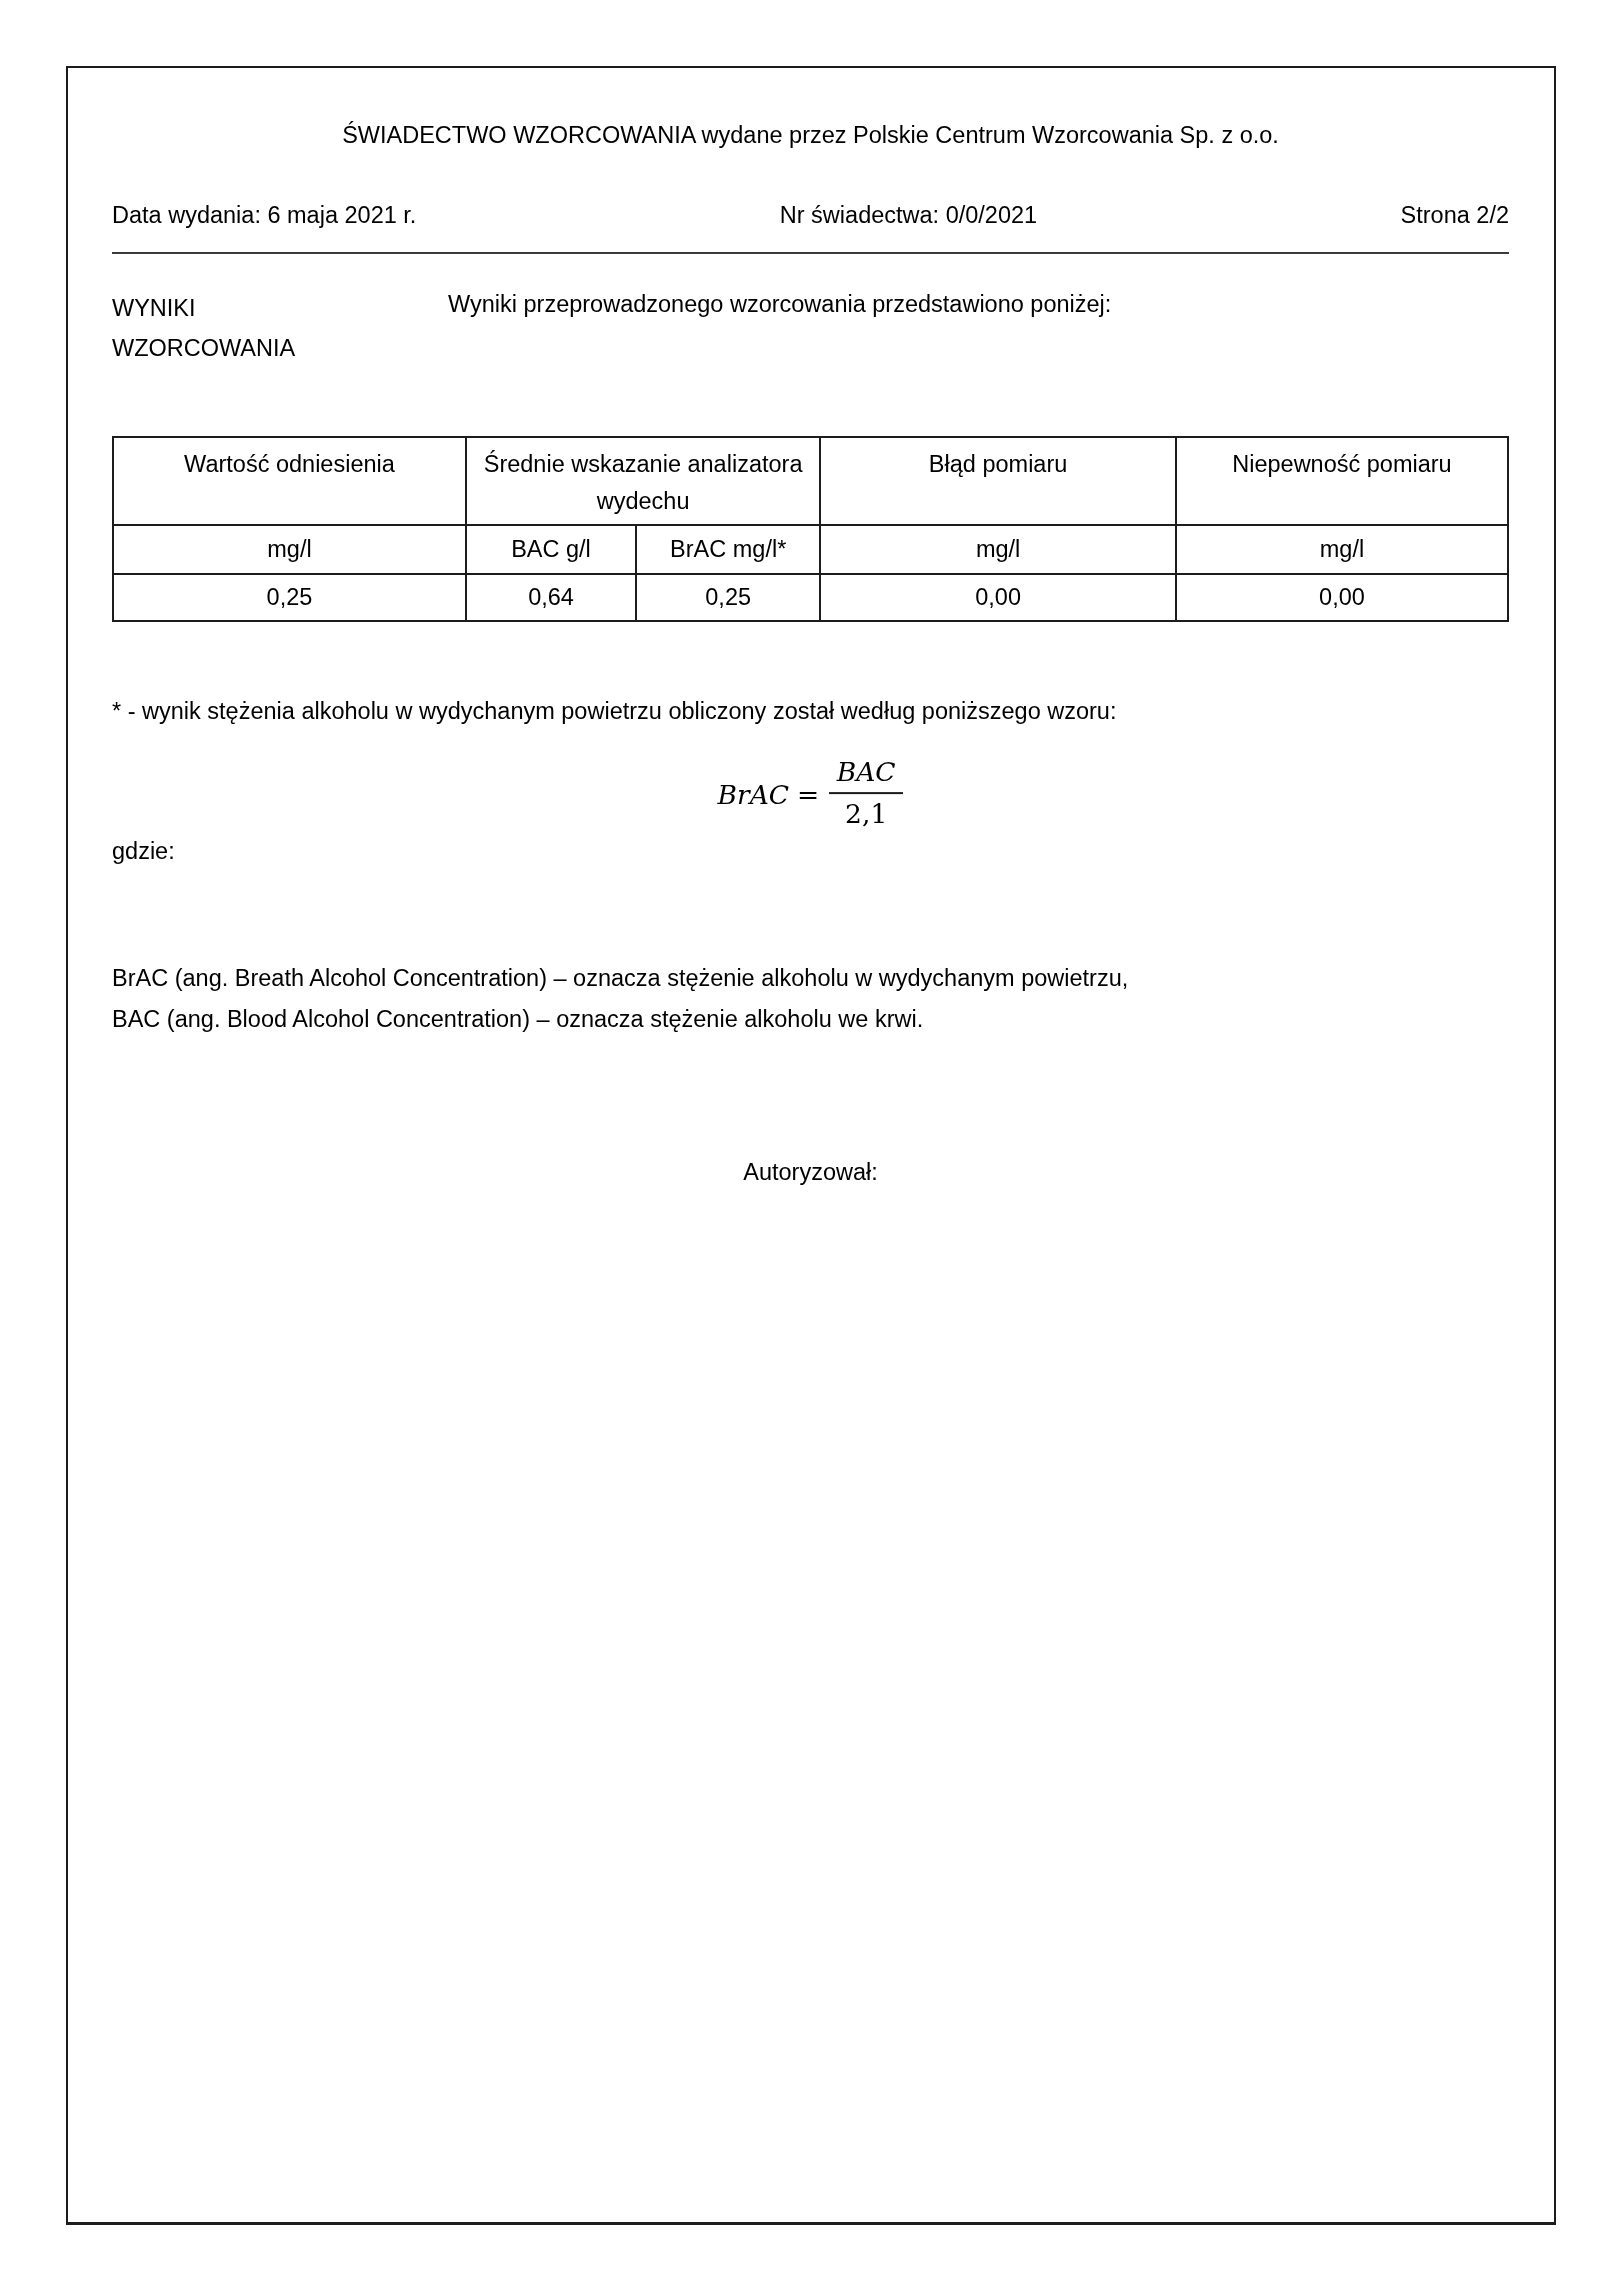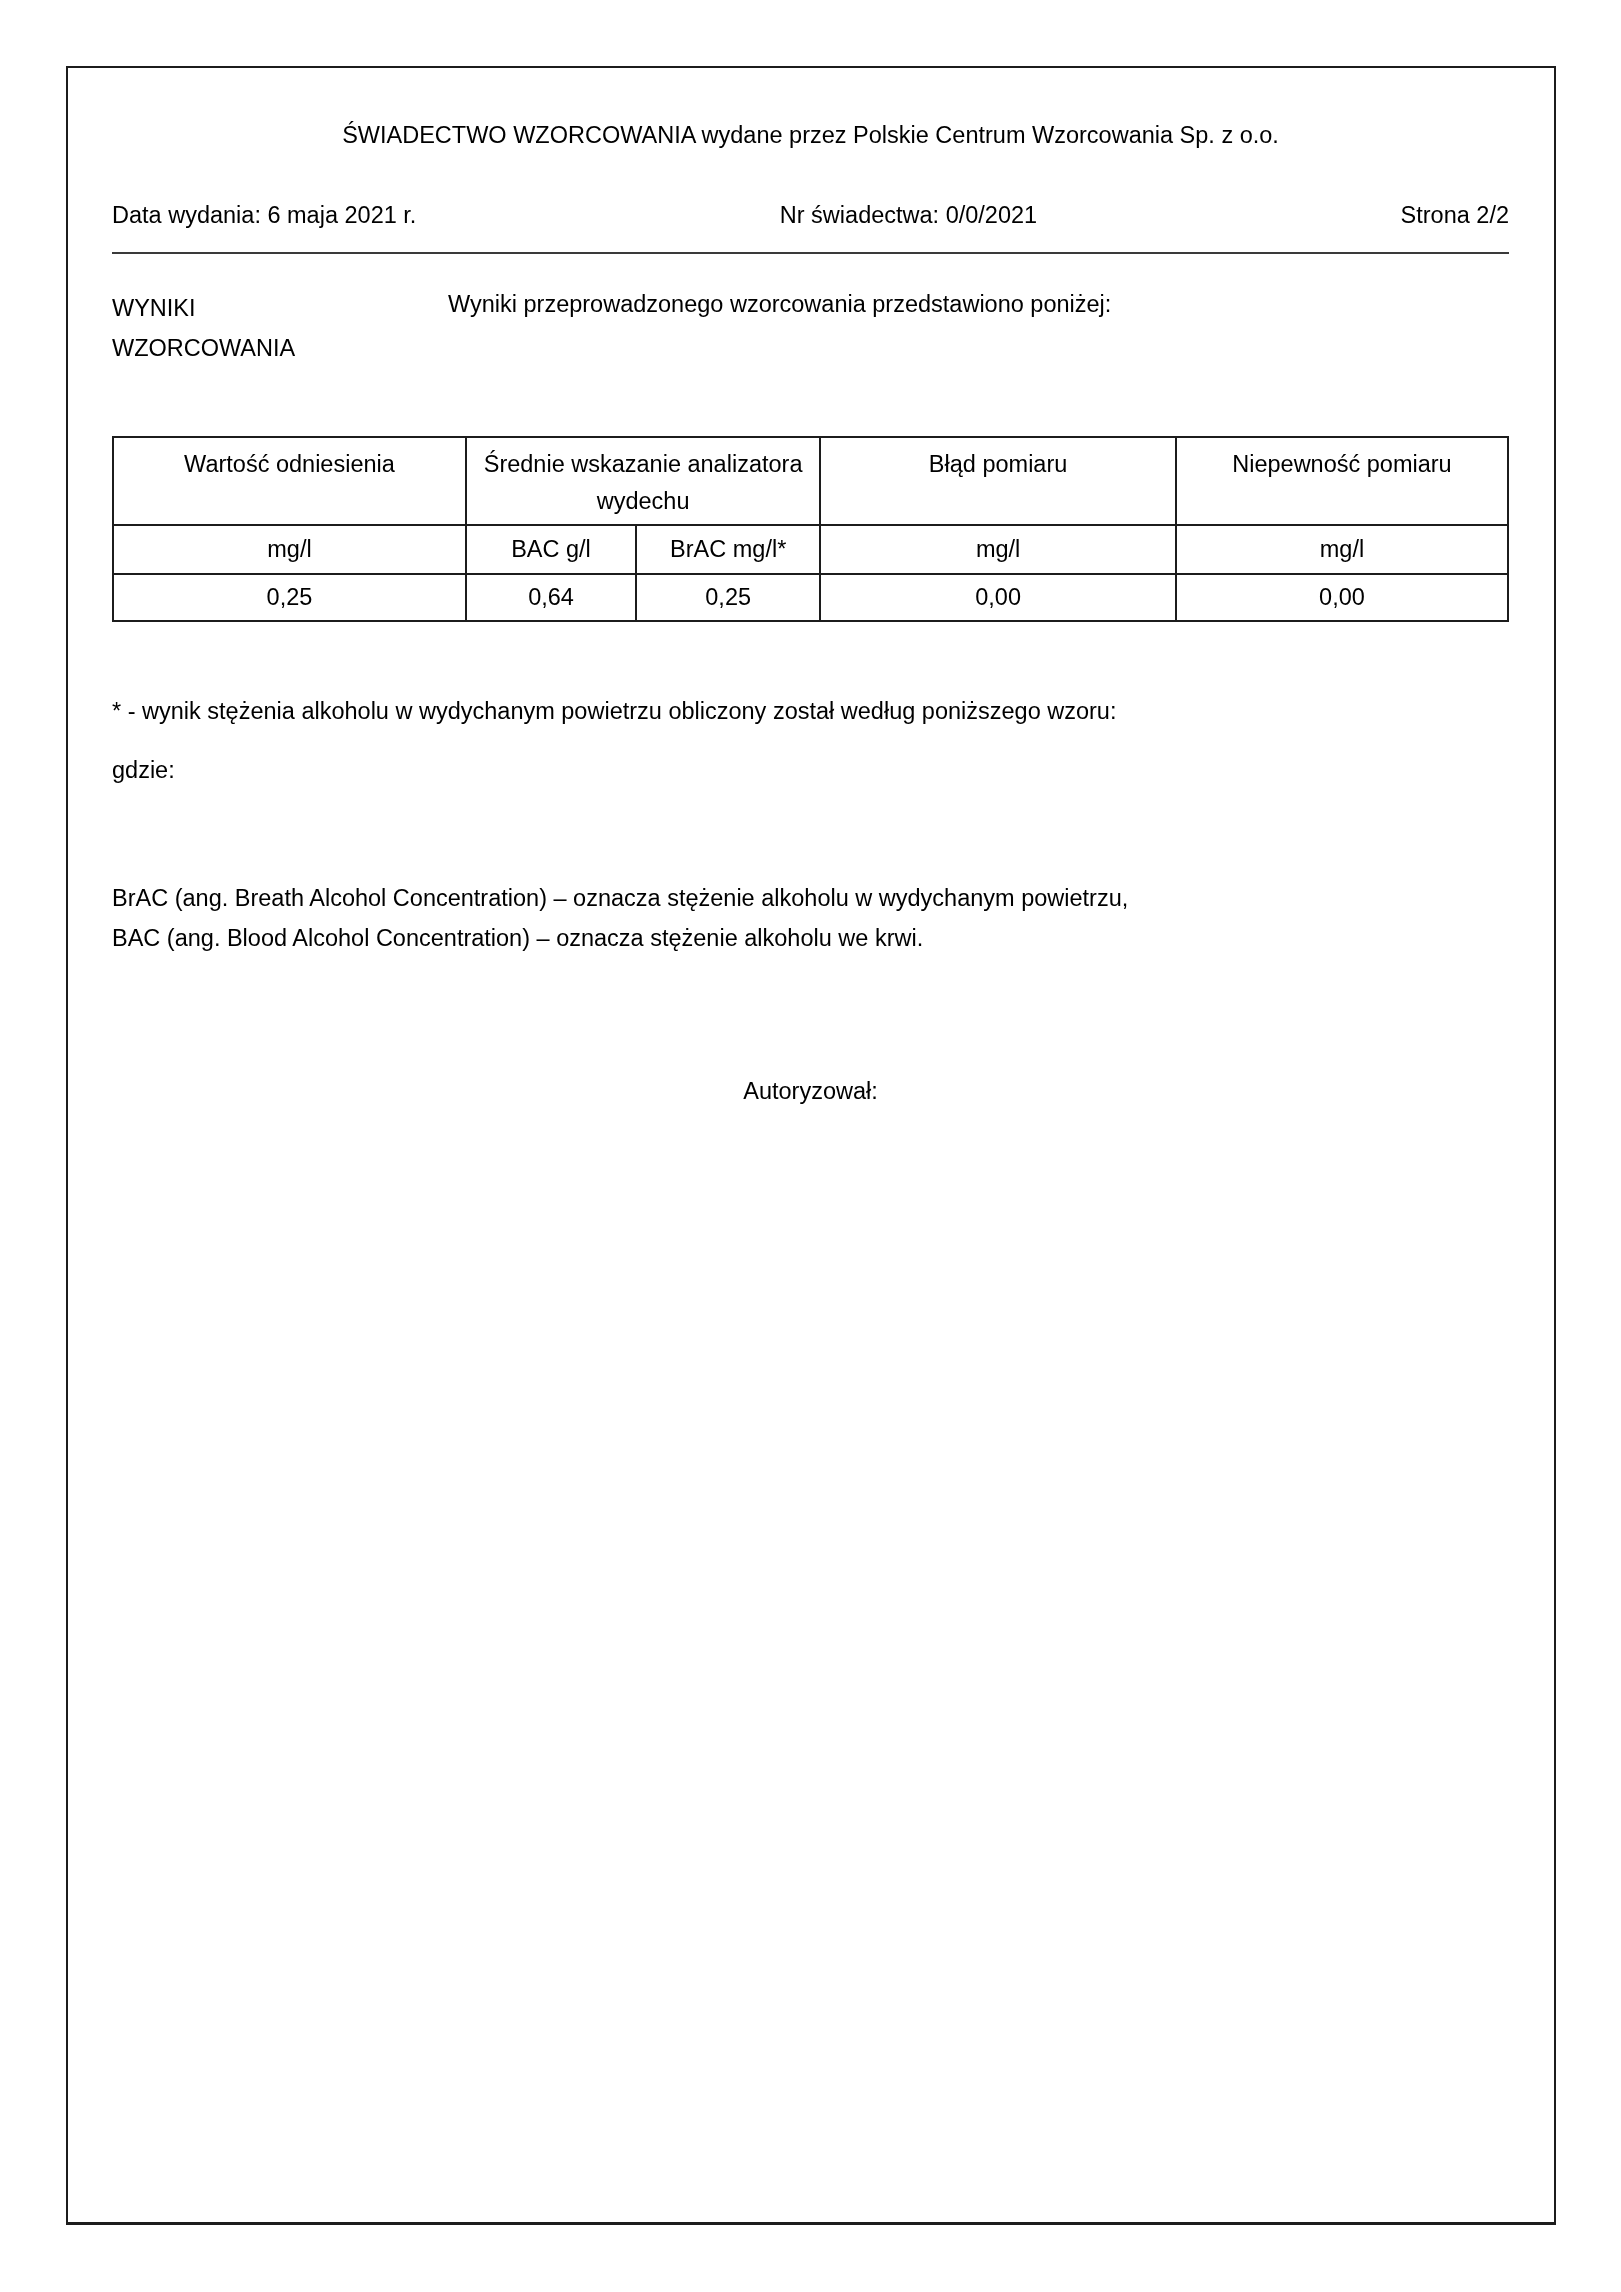--- a/index.html
+++ b/index.html
@@ -104,21 +104,21 @@
     text-align: center;
     transform: translateY(-3.9px);
   }
   .formula .num {
     display: block;
     border-bottom: 2px solid #1c1c1c;
     padding: 0 7.8px 2.9px 7.8px;
   }
   .formula .den { display: block; padding-top: 2.9px; }
 
-  .gdzie-label { margin-top: 29px; }
+  .gdzie-label { }
 
   .definitions { margin-top: 92px; line-height: 1.72; }
 
   .authorized {
     margin-top: 118px;
     text-align: center;
   }
 </style>
 </head>
 <body>
@@ -171,20 +171,23 @@
             <td>0,64</td>
             <td>0,25</td>
             <td>0,00</td>
             <td>0,00</td>
           </tr>
         </tbody>
       </table>
 
       <div class="footnote-note">* - wynik stężenia alkoholu w wydychanym powietrzu obliczony został według poniższego wzoru:</div>
 
+      <div class="formula">
+        <span class="lhs">BrAC</span><span class="eq">=</span><span class="frac"><span class="num">BAC</span><span class="den">2,1</span></span>
+      </div>
 
       <div class="gdzie-label">gdzie:</div>
 
       <div class="definitions">
         <div>BrAC (ang. Breath Alcohol Concentration) – oznacza stężenie alkoholu w wydychanym powietrzu,</div>
         <div>BAC (ang. Blood Alcohol Concentration) – oznacza stężenie alkoholu we krwi.</div>
       </div>
 
       <div class="authorized">Autoryzował:</div>
 

